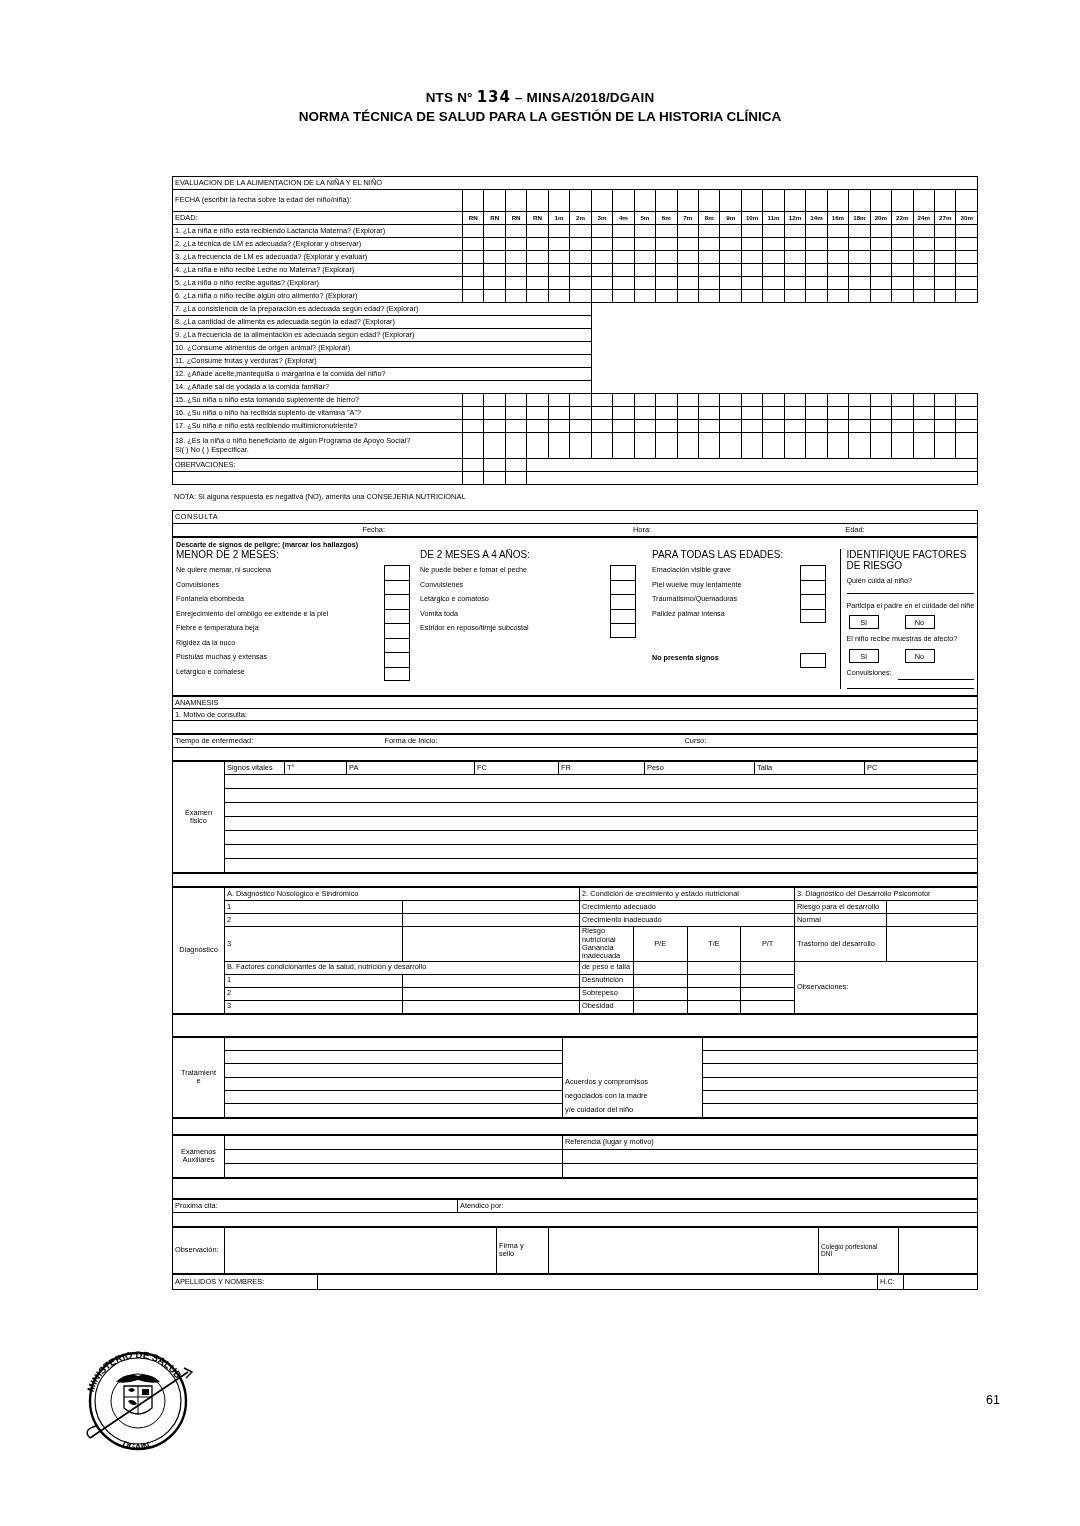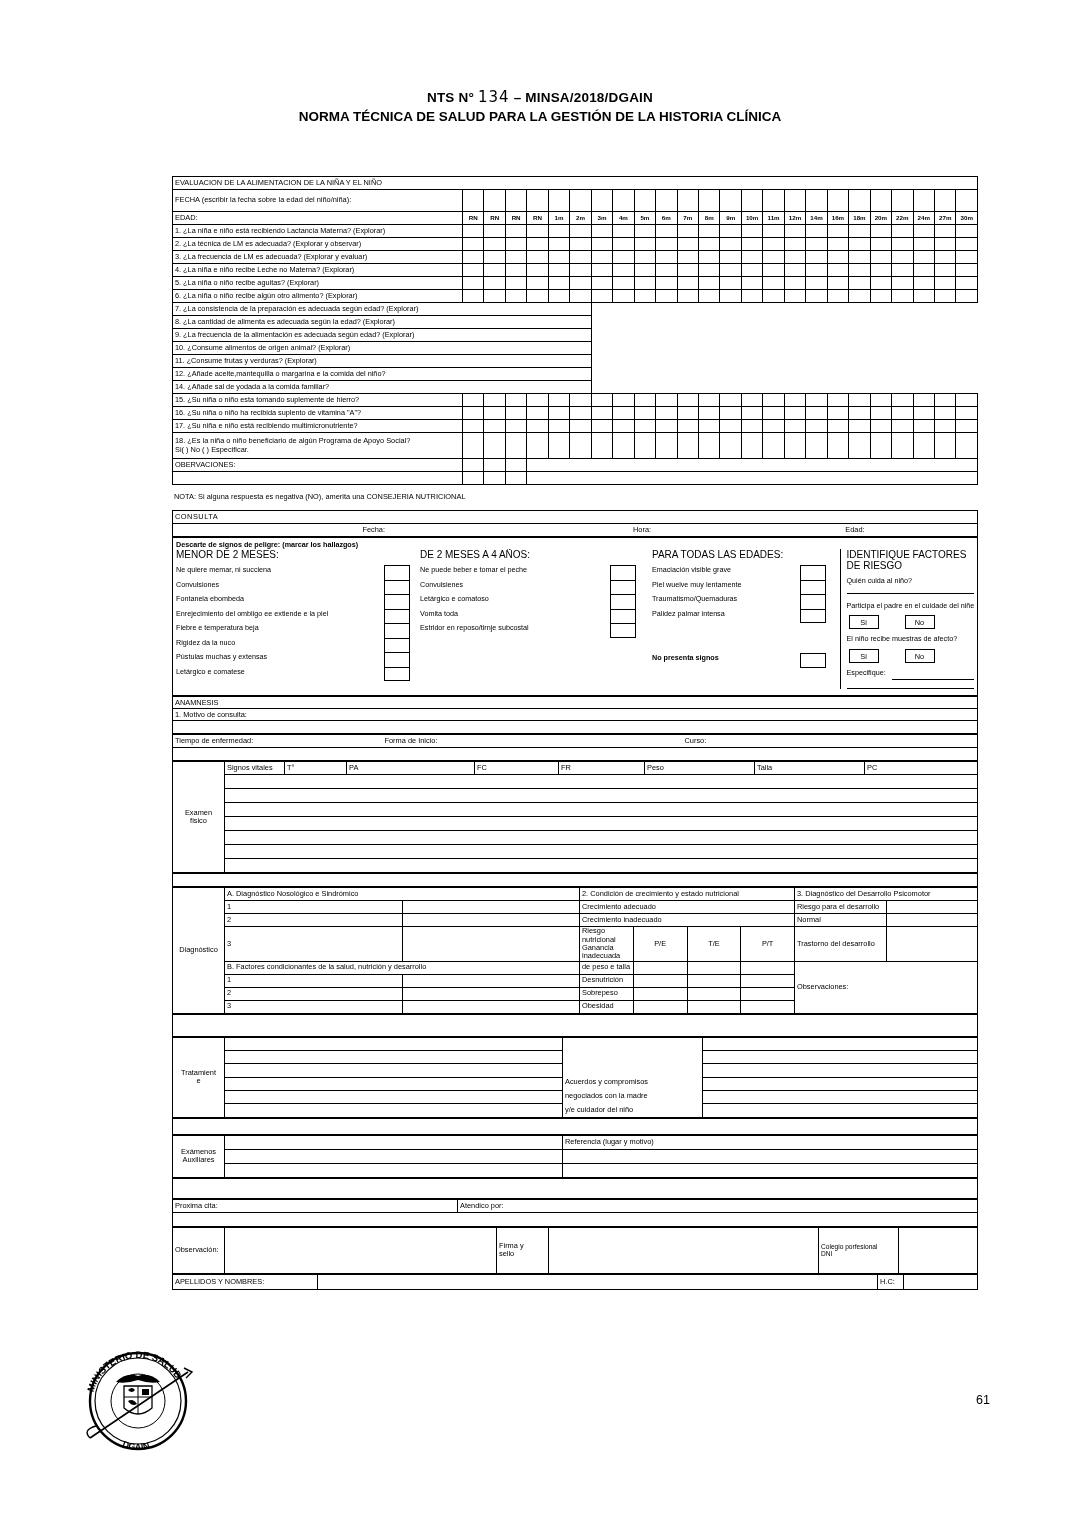--- a/index.html
+++ b/index.html
@@ -11,21 +11,21 @@
     color:#000;
     position:relative;
     overflow:hidden;
   }
   .page { position:relative; width:1080px; height:1526px; }
 
   
   .doc-header { text-align:center; padding-top:88px; }
   .doc-header .l1 { font-size:13.5px; font-weight:bold; letter-spacing:0.2px; }
   .doc-header .l1 .hand {
-    font-family:"DejaVu Sans", sans-serif; font-weight:normal; font-size:15px;
+    font-family:"DejaVu Sans", sans-serif; font-weight:bold; font-size:15px;
     letter-spacing:1px;
   }
   .doc-header .l2 { font-size:13.5px; font-weight:bold; margin-top:3px; }
 
   
   .form-wrap { position:absolute; left:172px; top:176px; width:806px; }
 
   table.f { border-collapse:collapse; width:100%; table-layout:fixed; }
   table.f td, table.f th {
     border:1px solid #000; padding:0 2px; font-size:7.4px;
@@ -56,21 +56,21 @@
   .bxstack { display:flex; flex-direction:column; }
   .bxstack .bx { border-bottom:none; }
   .bxstack .bx:last-child { border-bottom:1px solid #000; }
   .riskline { border-bottom:1px solid #000; height:1px; margin:4px 0 5px 0; }
   .sino { display:flex; gap:26px; margin:2px 0 3px 2px; }
   .sino .opt { border:1px solid #000; width:30px; height:14px; text-align:center;
                font-size:7.4px; line-height:13px; }
 
   
   .seal { position:absolute; left:72px; top:1338px; width:132px; height:126px; }
-  .pageno { position:absolute; right:90px; top:1393px; font-size:12.5px; }
+  .pageno { position:absolute; right:80px; top:1393px; font-size:12.5px; }
 
   .tiny { font-size:6.6px; }
   .vtop { vertical-align:top; }
 </style>
 </head>
 <body>
 
 <div class="page">
 
   <div class="doc-header">
@@ -588,21 +588,21 @@
                 <div class="sino">
                   <div class="opt">Si</div>
                   <div class="opt">No</div>
                 </div>
                 <div class="sgn">El niño recibe muestras de afecto?</div>
                 <div class="sino">
                   <div class="opt">Si</div>
                   <div class="opt">No</div>
                 </div>
                 <div style="display:flex; align-items:flex-end; gap:6px;">
-                  <div class="sgn">Especifique:</div>
+                  <div class="sgn">Convulsiones:</div>
                   <div style="flex:1; border-bottom:1px solid #000; height:11px;"></div>
                 </div>
                 <div style="height:8px"></div>
                 <div style="border-bottom:1px solid #000;"></div>
               </td>
             </tr>
           </tbody>
               </table>
 
         </td>

